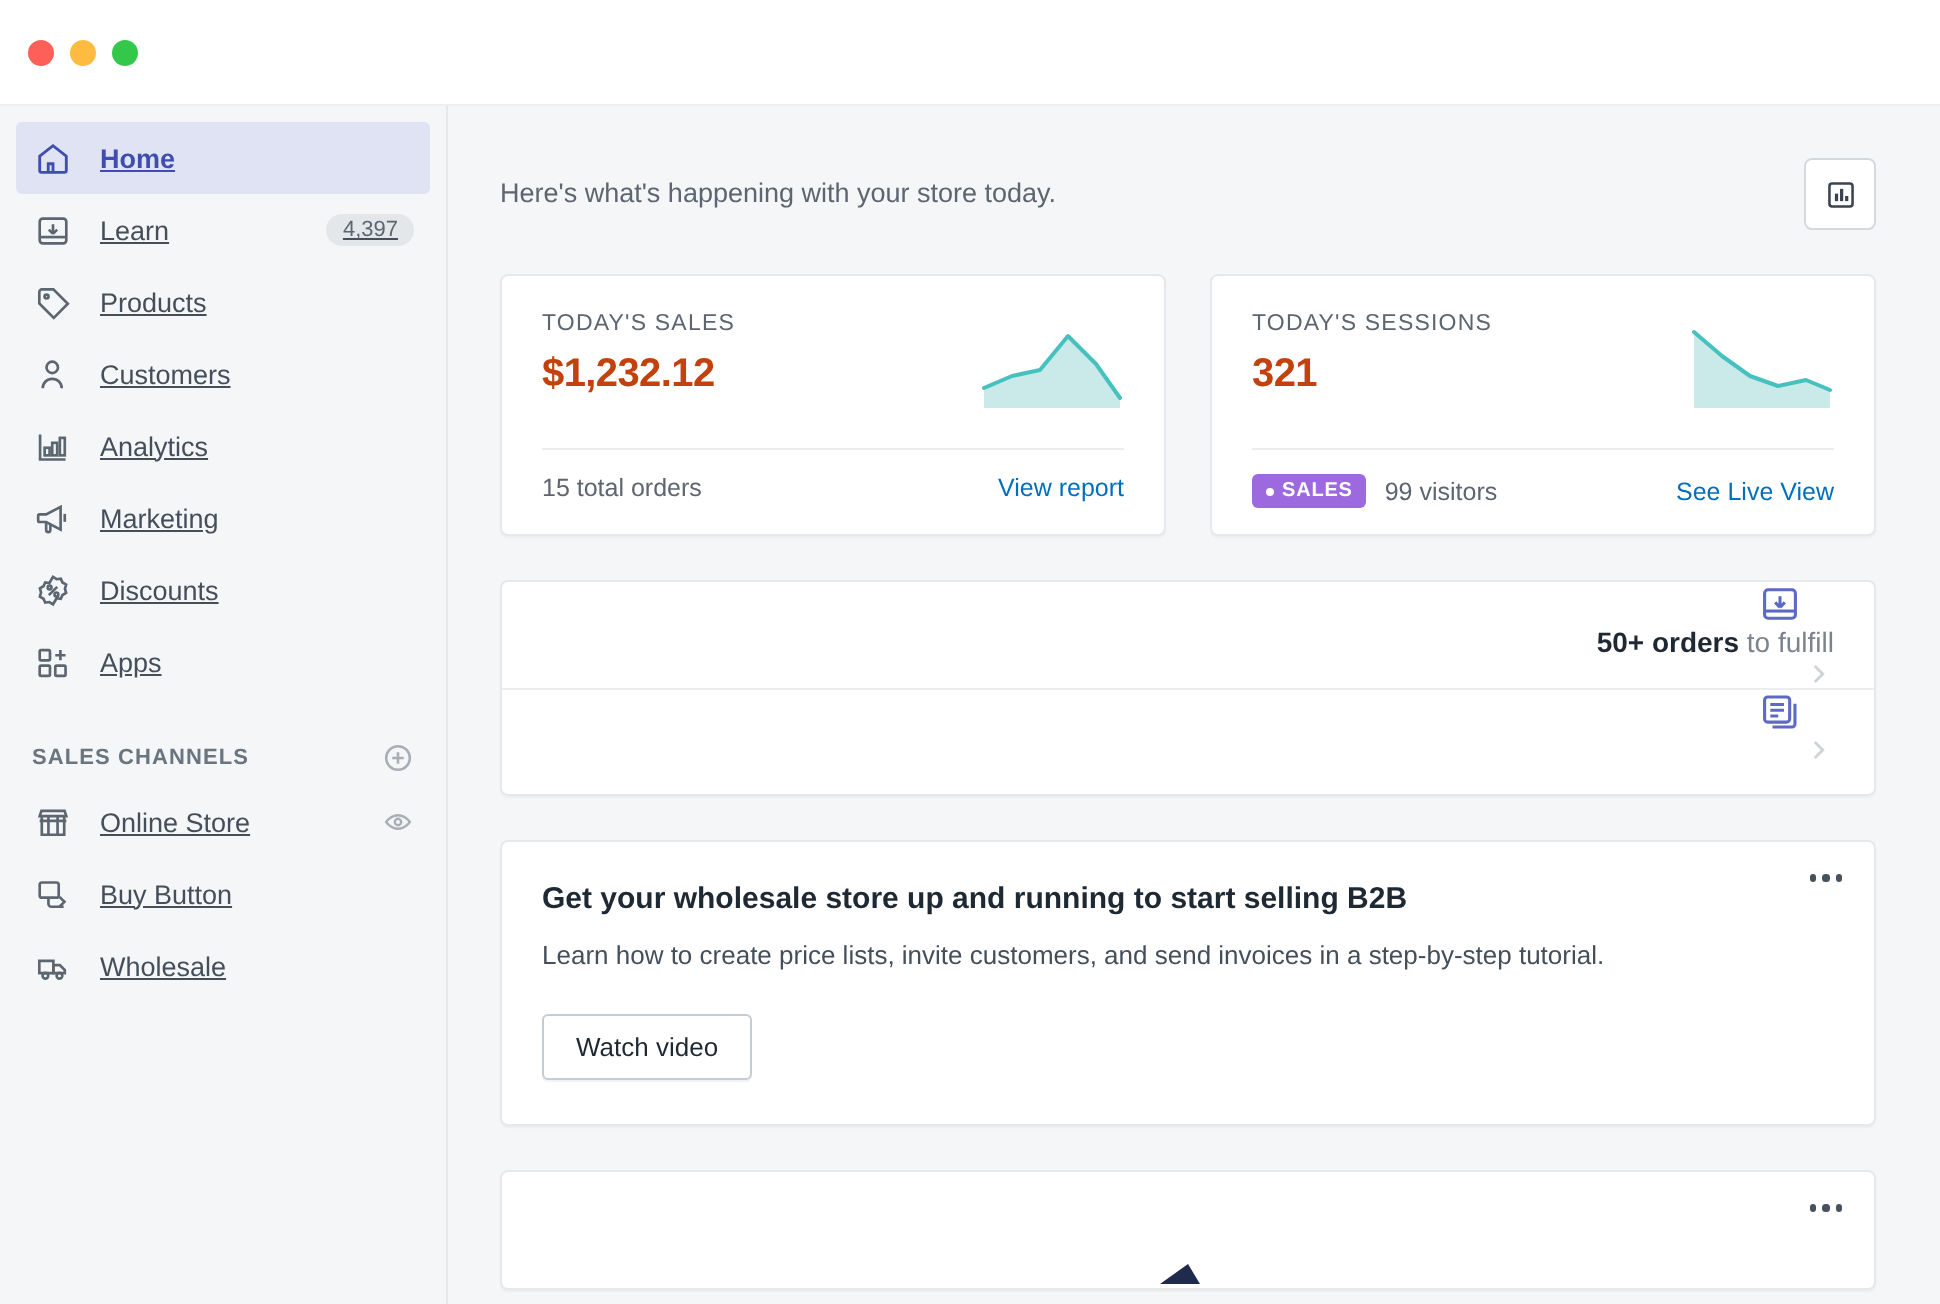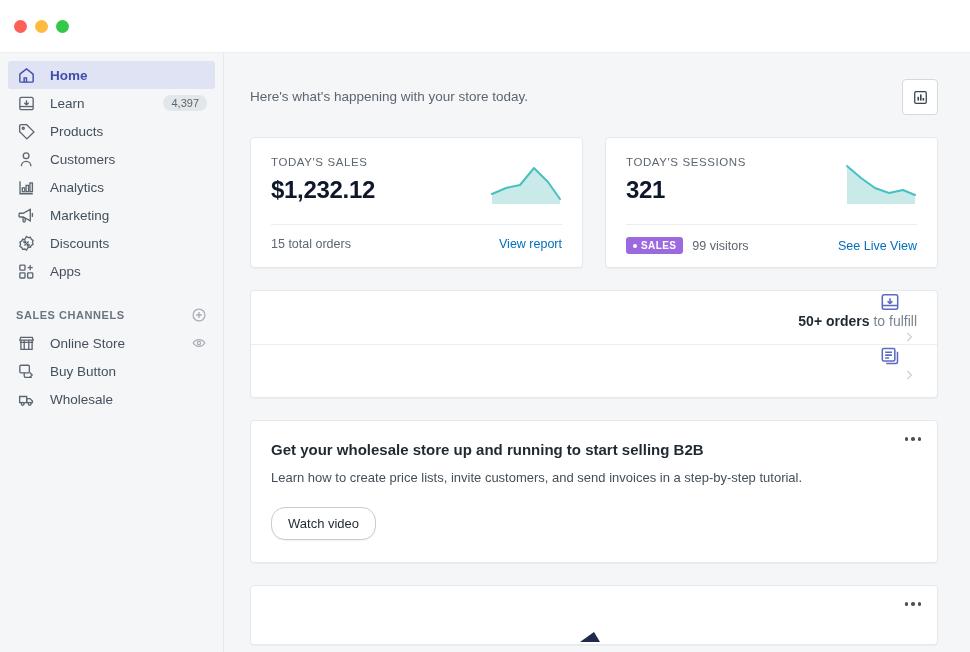--- a/index.html
+++ b/index.html
@@ -35,26 +35,27 @@
   
   .sidebar {
     width: 224px; min-width: 224px;
     background: #f4f6f8;
     border-right: 1px solid #e6e9ec;
     padding-top: 8px;
     overflow: hidden;
   }
   .nav-item {
     display: flex; align-items: center;
-    height: 28px; margin: 0 8px;
+    height: 36px; margin: 0 8px;
     padding: 0 8px;
     border-radius: 3px;
     color: #454f5b;
     font-size: 13.5px;
     cursor: pointer;
+    text-decoration: underline;
   }
   .nav-item + .nav-item { margin-top: 0px; }
   .nav-item.active { background: #dfe3f3; color: #3f4eae; font-weight: 600; }
   .nav-ico {
     width: 20px; height: 20px; margin-right: 14px;
     display: flex; align-items: center; justify-content: center;
     flex-shrink: 0;
   }
   .nav-ico svg { display: block; }
   .nav-label { flex: 1; white-space: nowrap; }
@@ -101,21 +102,21 @@
 
   
   .stat-row { display: flex; gap: 22px; margin-bottom: 22px; }
   .stat-card { flex: 1; padding: 18px 20px 0 20px; }
   .stat-top { display: flex; justify-content: space-between; align-items: flex-start; }
   .stat-title {
     color: #5d6670; font-size: 11.5px;
     font-weight: 400; letter-spacing: .6px;
     margin-bottom: 8px;
   }
-  .stat-value { color: #0f172a; font-size: 24px; font-weight: 600; letter-spacing: -.3px; }
+  .stat-value { color: #c2410c; font-size: 20px; font-weight: 600; letter-spacing: -.3px; }
   .spark { width: 72px; height: 48px; margin-top: 4px; }
   .stat-foot {
     display: flex; align-items: center;
     justify-content: space-between;
     border-top: 1px solid #ebedef;
     margin-top: 16px; padding: 12px 0 13px 0;
   }
   .stat-sub { color: #5d6670; font-size: 12.5px; display: flex; align-items: center; gap: 9px; }
   .link { color: #006fbb; font-size: 12.5px; cursor: pointer; }
   .live-badge {
@@ -144,21 +145,21 @@
   }
   .chev { width: 16px; height: 16px; opacity: .45; flex-shrink: 0; }
 
   
   .promo { padding: 20px 20px 22px 20px; margin-bottom: 22px; position: relative; }
   .promo-title { font-size: 15px; font-weight: 700; color: #1f2933; margin-bottom: 12px; }
   .promo-sub { font-size: 13px; color: #444f5a; margin-bottom: 22px; }
   .btn {
     display: inline-block;
     background: #fff; border: 1px solid #c4cdd5;
-    border-radius: 14px; padding: 8px 16px;
+    border-radius: 3px; padding: 8px 16px;
     font-size: 13px; color: #1f2933; cursor: pointer;
     box-shadow: 0 1px 0 rgba(22,29,37,.05);
   }
   .kebab {
     position: absolute; top: 16px; right: 16px;
     display: flex; gap: 3px; cursor: pointer;
   }
   .kebab i { width: 3.5px; height: 3.5px; border-radius: 50%; background: #48525c; display: block; }
 
   .partial { height: 60px; position: relative; overflow: hidden; }

